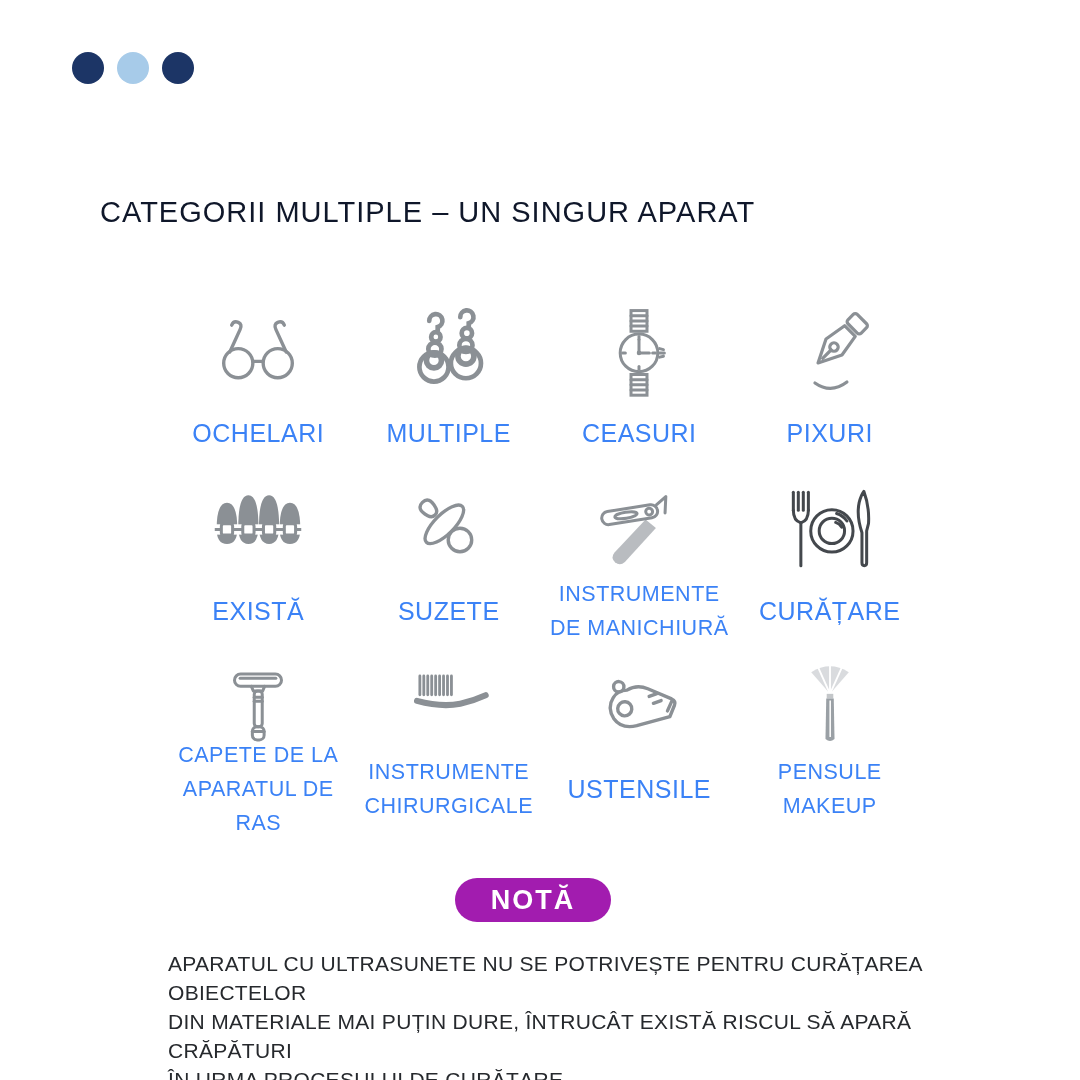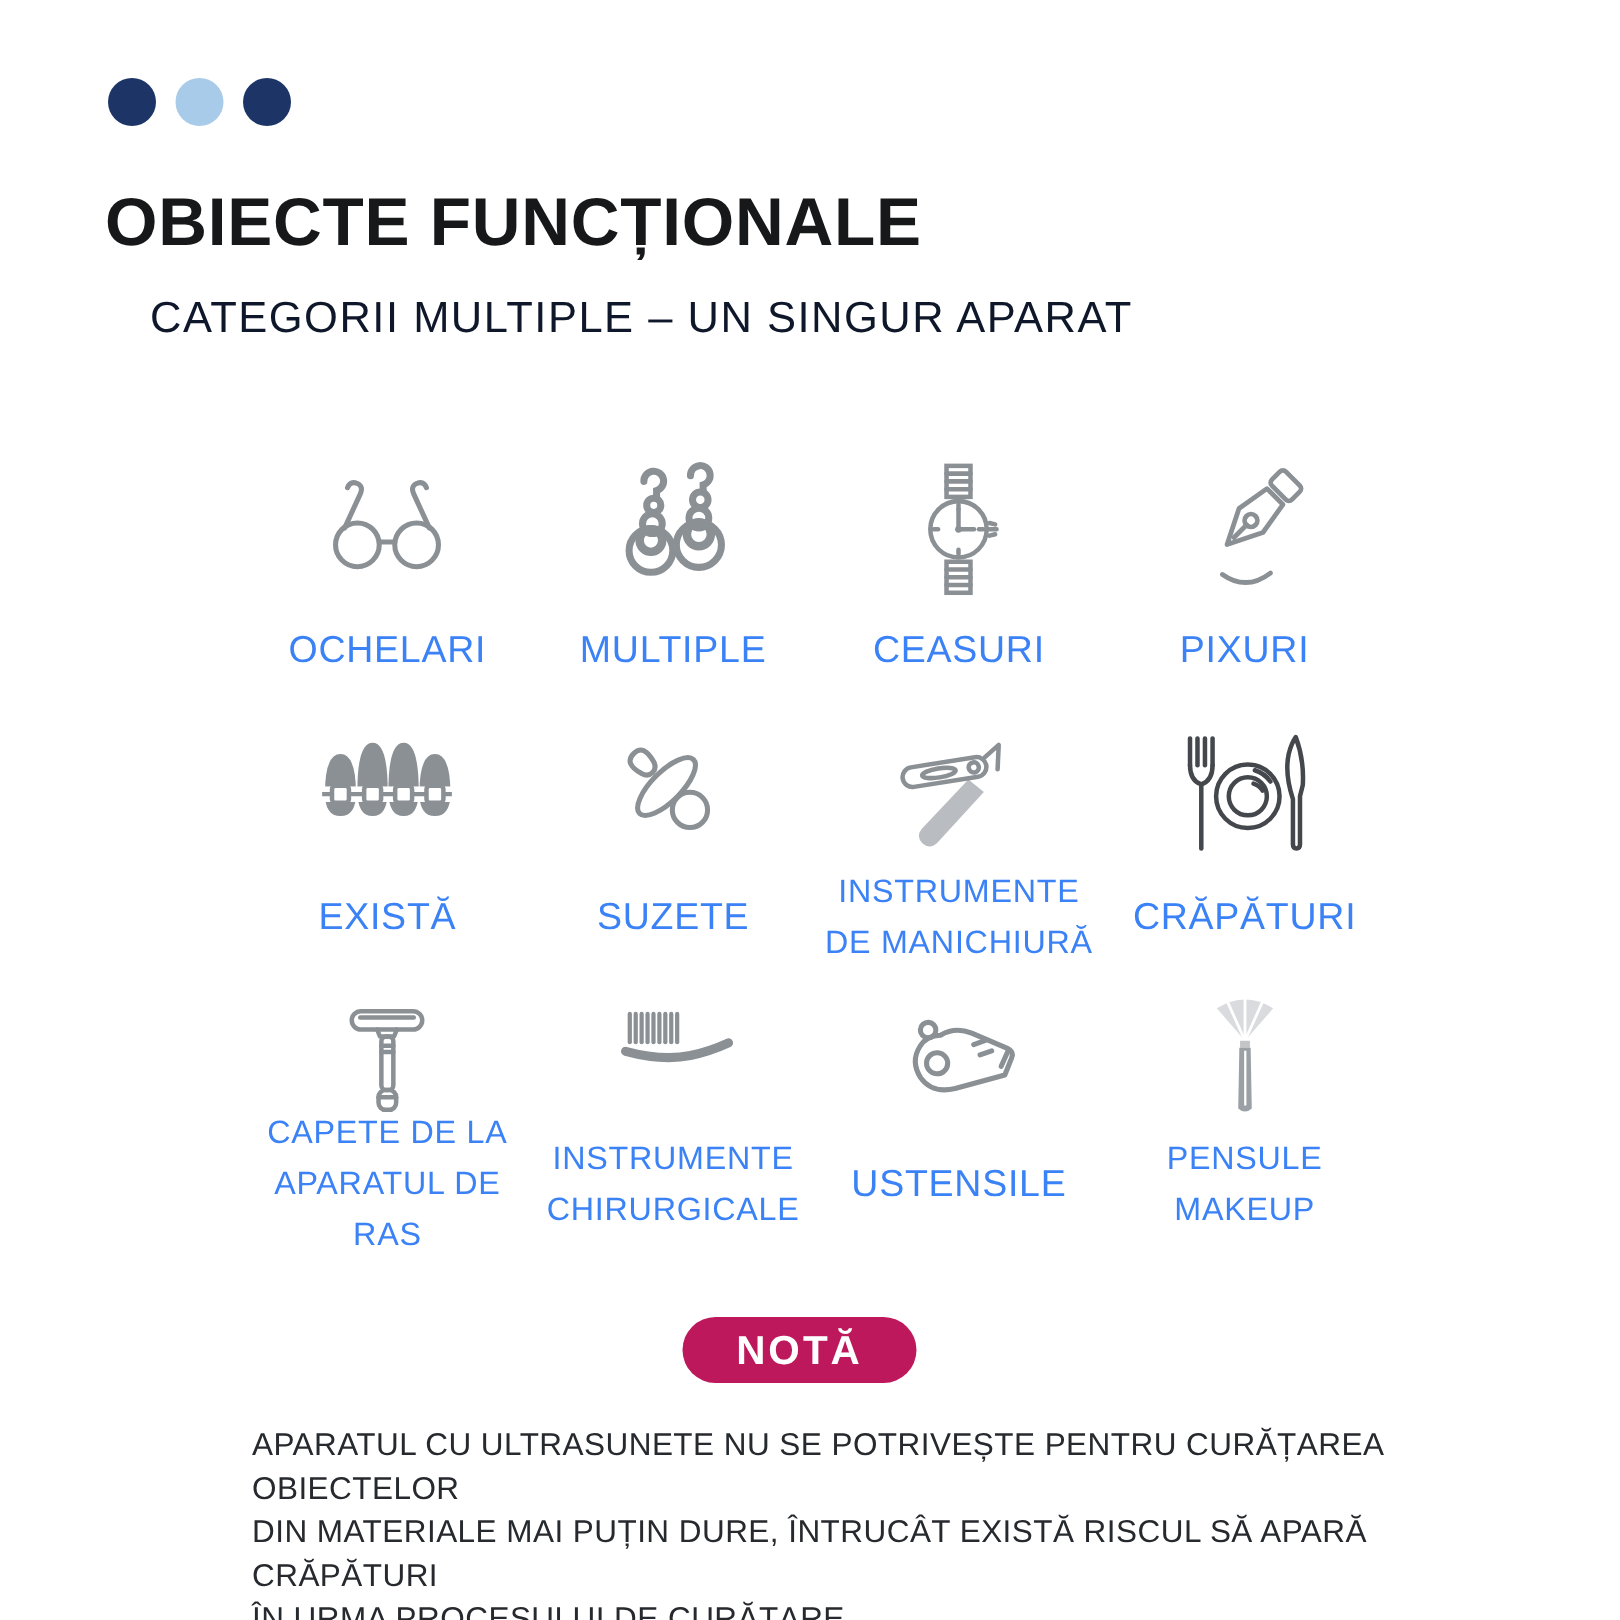--- a/index.html
+++ b/index.html
@@ -39,21 +39,21 @@
   .label-box{height:58px;display:flex;align-items:center;justify-content:center;}
   .label{
     font-size:25px;color:#3b82f6;letter-spacing:.5px;text-align:center;
     white-space:pre-line;line-height:26px;
   }
   .label.sm{font-size:21.5px;line-height:34px;}
 
   
   .badge-row{position:absolute;left:0;top:878px;width:100%;text-align:center;}
   .badge{
-    display:inline-block;background:#be185d;color:#ffffff;
+    display:inline-block;background:#a21caf;color:#ffffff;
     font-size:27px;font-weight:700;letter-spacing:2px;
     height:44px;line-height:44px;padding:0 36px;border-radius:22px;
     transform:translateX(-7px);
   }
 
   
   .footer{
     position:absolute;left:168px;top:949px;width:780px;
     font-size:21px;color:#26292d;letter-spacing:.3px;line-height:29px;
   }
@@ -227,21 +227,20 @@
 </svg>
 
 <div class="page">
 
   <div class="dots">
     <span class="dot navy"></span>
     <span class="dot light"></span>
     <span class="dot navy"></span>
   </div>
 
-  <h1 class="title">OBIECTE FUNCȚIONALE</h1>
   <div class="subtitle">CATEGORII MULTIPLE – UN SINGUR APARAT</div>
 
   <div class="grid">
 
     <div class="cell">
       <div class="icon-box">
         <svg class="icn" viewBox="0 0 100 100">
             <use href="#sym-glasses"></use>
           </svg>
       </div>
@@ -317,21 +316,21 @@
         </div>
     </div>
 
     <div class="cell">
       <div class="icon-box">
         <svg class="icn dark" viewBox="0 0 100 100">
             <use href="#sym-cutlery"></use>
           </svg>
       </div>
       <div class="label-box">
-          <div class="label">CRĂPĂTURI</div>
+          <div class="label">CURĂȚARE</div>
         </div>
     </div>
 
     <div class="cell">
       <div class="icon-box">
         <svg class="icn" viewBox="0 0 100 100">
             <use href="#sym-razor"></use>
           </svg>
       </div>
       <div class="label-box">

